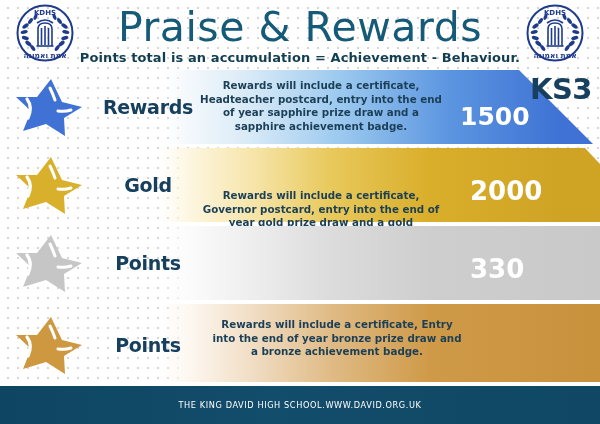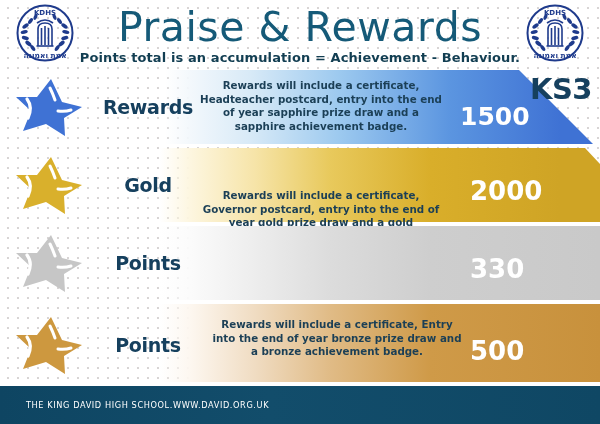--- a/index.html
+++ b/index.html
@@ -207,21 +207,21 @@
   
   .footer {
     position: absolute;
     left: 0;
     bottom: 0;
     width: 600px;
     height: 38px;
     background: linear-gradient(to right, #0E4562 0%, #124D6B 45%, #0F4764 100%);
     display: flex;
     align-items: center;
-    justify-content: flex-start;
+    justify-content: center;
     box-sizing: border-box;
     padding: 0 26px;
   }
   .footer-text {
     font-family: "DejaVu Sans", sans-serif;
     font-size: 8.2px;
     font-weight: 400;
     color: #ffffff;
     letter-spacing: 0.6px;
   }
@@ -361,21 +361,20 @@
       <div class="star">
         <svg viewBox="0 0 74 64" xmlns="http://www.w3.org/2000/svg">
           <path d="M39 3 L50 26 L70 31 L52 42 L53 60 L34 48 L11 55 L19 35 L4 21 L25 21 Z" fill="#CD983F"></path>
           <path d="M15 23 Q21 31 16 42" stroke="#ffffff" stroke-width="3.2" fill="none" stroke-linecap="round"></path>
           <path d="M38 12 Q41 18 43 24" stroke="#ffffff" stroke-width="3" fill="none" stroke-linecap="round"></path>
           <path d="M46 35 Q53 36 59 34" stroke="#ffffff" stroke-width="3" fill="none" stroke-linecap="round"></path>
         </svg>
       </div>
       <div class="tier-name">Points</div>
       <div class="tier-desc">Rewards will include a certificate, Entry into the end of year bronze prize draw and a bronze achievement badge.</div>
-      <div class="tier-points">500</div>
     </div>
   </div>
 
   <div class="ks-label">KS3</div>
 
   <div class="footer">
     <div class="footer-text">THE KING DAVID HIGH SCHOOL.</div>
     <div class="footer-text">WWW.DAVID.ORG.UK</div>
   </div>
 

